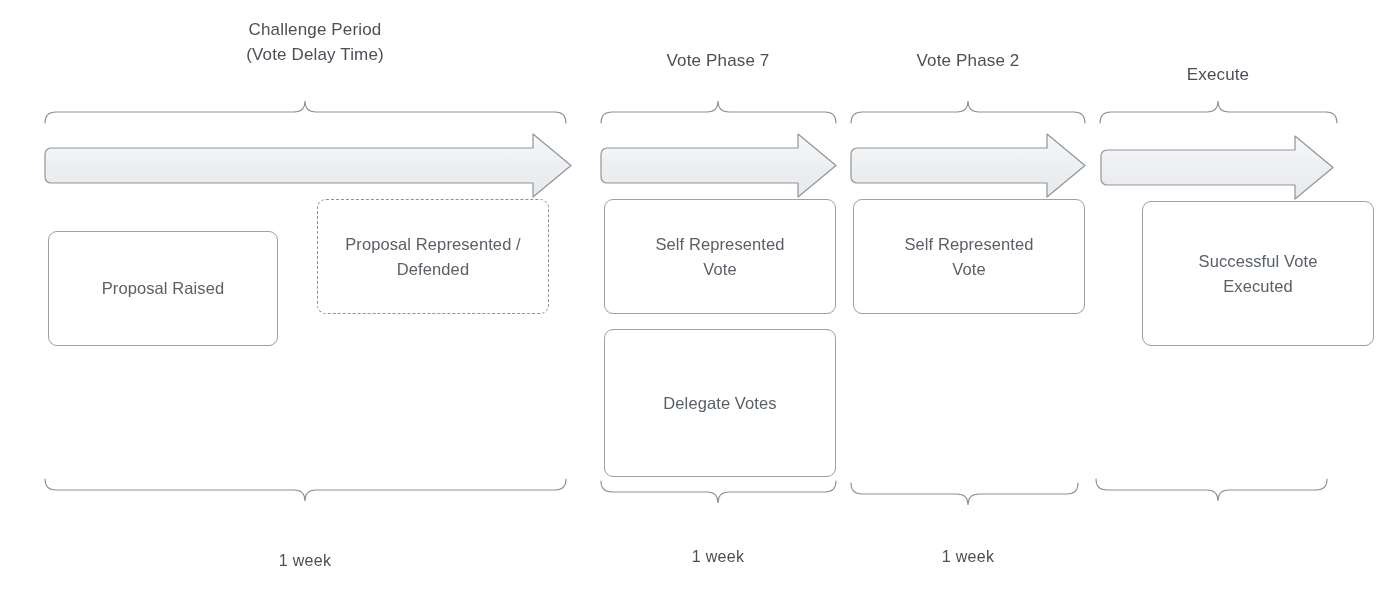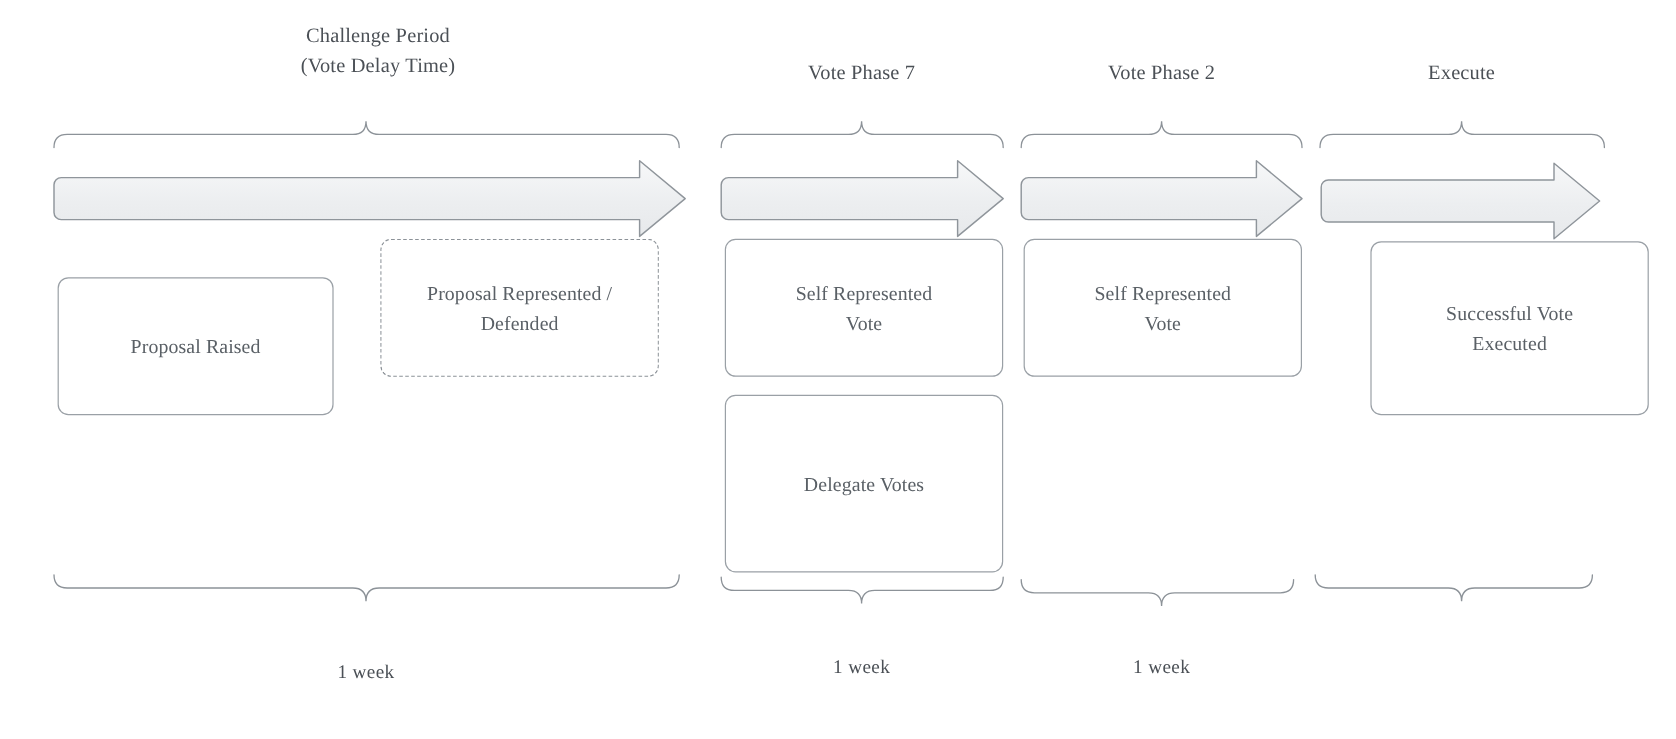--- a/index.html
+++ b/index.html
@@ -12,21 +12,20 @@
     height: 616px;
     font-family: "Liberation Sans", sans-serif;
     position: relative;
     overflow: hidden;
     -webkit-font-smoothing: antialiased;
   }
   #canvas {
     position: relative;
     width: 1397px;
     height: 616px;
-    font-family: Liberation Serif, serif;
   }
 
   
   .phase-title {
     position: absolute;
     text-align: center;
     color: #4b5056;
     font-size: 17px;
     line-height: 25px;
     letter-spacing: 0.15px;
@@ -133,21 +132,21 @@
     </g>
   </svg>
 
   <div class="phase-title" style="left:175px; top:17px; width:280px;">Challenge Period
 (Vote Delay Time)</div>
 
   <div class="phase-title" style="left:598px; top:48px; width:240px;">Vote Phase 7</div>
 
   <div class="phase-title" style="left:848px; top:48px; width:240px;">Vote Phase 2</div>
 
-  <div class="phase-title" style="left:1098px; top:48px; width:240px;">Execute</div>
+  <div class="phase-title" style="left:1098px; top:62px; width:240px;">Execute</div>
 
   <div class="step-box" style="left:48px; top:199px; width:230px; height:115px;margin-top:32px;">
     <span class="label">Proposal Raised</span>
   </div>
 
   <div class="step-box dashed" style="left:317px; top:199px; width:232px; height:115px;">
     <span class="label">Proposal Represented /
 Defended</span>
   </div>
 

